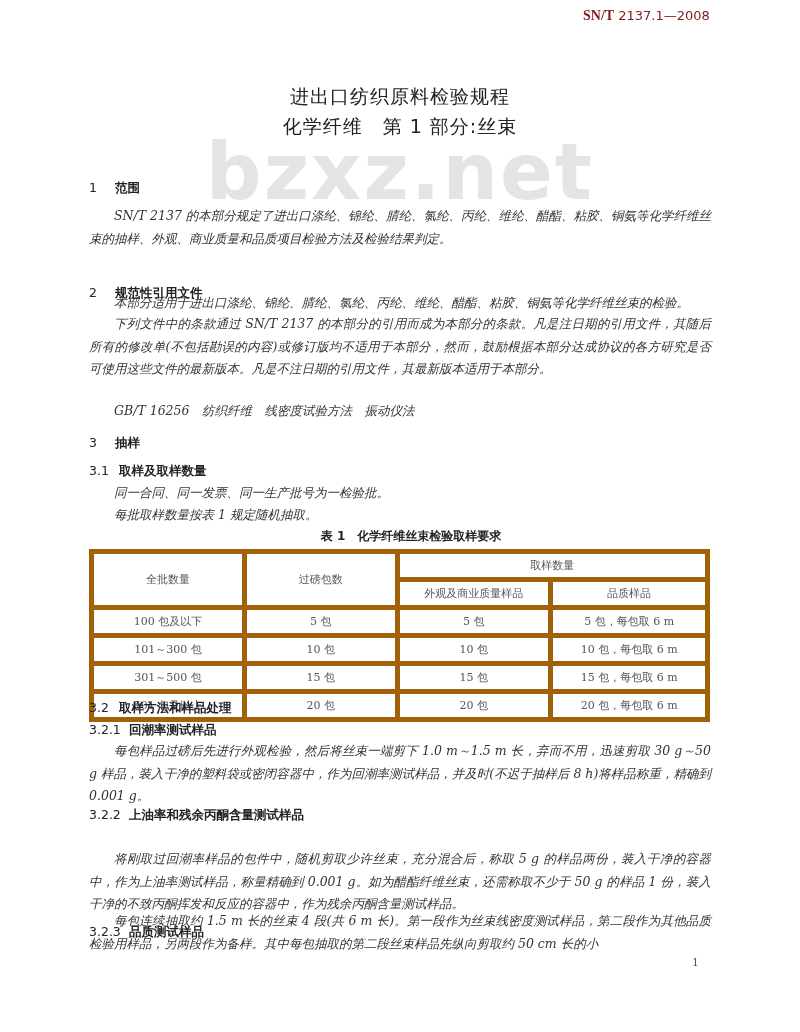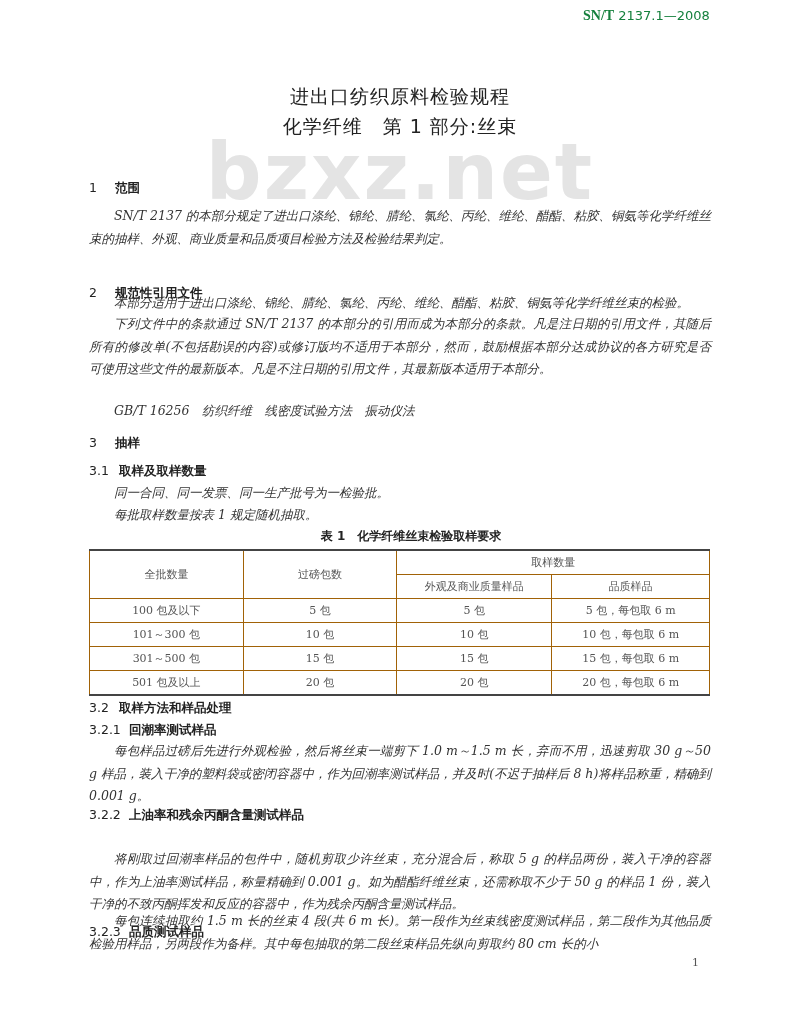--- a/index.html
+++ b/index.html
@@ -6,21 +6,21 @@
     body {
       width: 800px; height: 1032px; background: #ffffff; position: relative; overflow: hidden;
       font-family: "DejaVu Serif", "Liberation Serif", serif; color: #2a2a2a;
     }
     .top-faint {
       position: absolute; left: 648px; top: -6px; width: 70px; height: 8px;
       font-family: "DejaVu Sans", sans-serif; font-size: 8px; color: #9a9a9a; letter-spacing: 1px;
       overflow: hidden;
     }
     .std-code {
-      position: absolute; left: 583px; top: 8px; font-size: 13px; color: #15803d;
+      position: absolute; left: 583px; top: 8px; font-size: 13px; color: #7f1d1d;
       font-family: "DejaVu Sans", sans-serif;
     }
     .std-code .sn { font-family: "Liberation Serif", serif; font-weight: bold; font-size: 14px; }
     .title {
       position: absolute; left: 0; width: 800px; text-align: center;
       font-family: "DejaVu Sans", sans-serif; font-size: 19px; color: #222; letter-spacing: 1px;
     }
     .title.l1 { top: 84px; }
     .title.l2 { top: 114px; }
     .watermark {
@@ -48,21 +48,21 @@
       position: absolute; left: 0; width: 800px; text-align: center; top: 528px;
       font-family: "DejaVu Sans", sans-serif; font-size: 12px; font-weight: bold; color: #222; padding-left: 11px;
     }
     table.sample {
       position: absolute; left: 89px; top: 549px; width: 621px;
       border-collapse: collapse; font-size: 11px; color: #555; z-index: 1;
       border-top: 2px solid #444; border-bottom: 2px solid #444;
       border-left: 1.5px solid #555; border-right: 1.5px solid #555;
     }
     table.sample td, table.sample th {
-      border: 1px solid #a16207; text-align: center; font-weight: normal; padding: 0;
+      border: 5px solid #a16207; text-align: center; font-weight: normal; padding: 0;
     }
     table.sample th { height: 23px; }
     table.sample td { height: 23px; }
     table.sample col.c1, table.sample col.c2 { width: 154px; }
     table.sample col.c3 { width: 155px; }
     table.sample col.c4 { width: 158px; }
     .page-num {
       position: absolute; left: 692px; top: 956px; font-size: 11px; color: #555;
     }
   </style>
@@ -158,15 +158,15 @@
 <div class="para indent" style="top:740px;">每包样品过磅后先进行外观检验，然后将丝束一端剪下 1.0 m～1.5 m 长，弃而不用，迅速剪取 30 g～50 g 样品，装入干净的塑料袋或密闭容器中，作为回潮率测试样品，并及时(不迟于抽样后 8 h)将样品称重，精确到 0.001 g。</div>
 
 <div class="h3" style="left:89px; top:807px;">
   <span class="num">3.2.2</span><span class="txt">上油率和残余丙酮含量测试样品</span>
 </div>
 <div class="para indent" style="top:848px;">将刚取过回潮率样品的包件中，随机剪取少许丝束，充分混合后，称取 5 g 的样品两份，装入干净的容器中，作为上油率测试样品，称量精确到 0.001 g。如为醋酯纤维丝束，还需称取不少于 50 g 的样品 1 份，装入干净的不致丙酮挥发和反应的容器中，作为残余丙酮含量测试样品。</div>
 
 <div class="h3" style="left:89px; top:892px;margin-top:32px;">
   <span class="num">3.2.3</span><span class="txt">品质测试样品</span>
 </div>
-<div class="para indent" style="top:910px;">每包连续抽取约 1.5 m 长的丝束 4 段(共 6 m 长)。第一段作为丝束线密度测试样品，第二段作为其他品质检验用样品，另两段作为备样。其中每包抽取的第二段丝束样品先纵向剪取约 80 cm 长的小</div>
+<div class="para indent" style="top:910px;">每包连续抽取约 1.5 m 长的丝束 4 段(共 6 m 长)。第一段作为丝束线密度测试样品，第二段作为其他品质检验用样品，另两段作为备样。其中每包抽取的第二段丝束样品先纵向剪取约 50 cm 长的小</div>
 
 <div class="page-num">1</div>
 
 </body></html>

